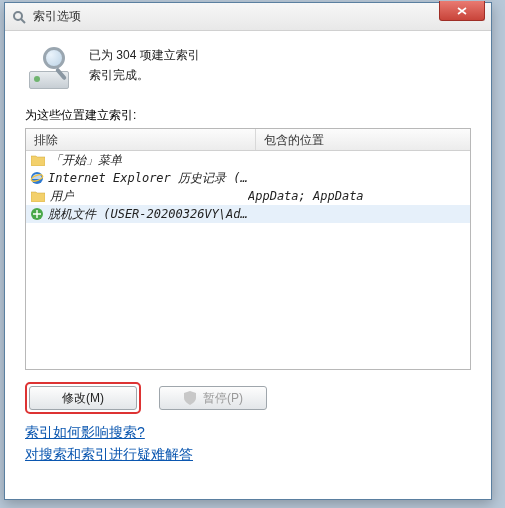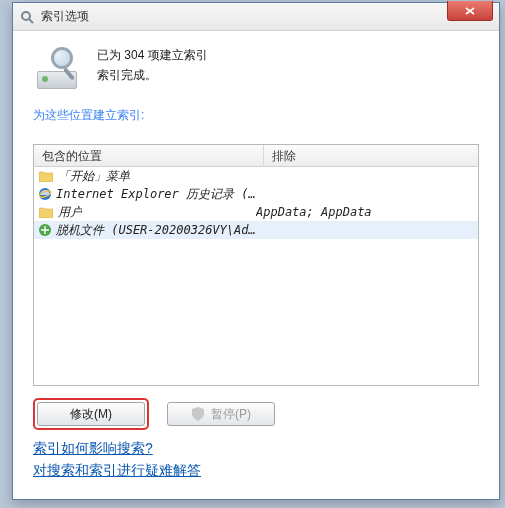--- a/index.html
+++ b/index.html
@@ -1,30 +1,30 @@
 <!DOCTYPE html>
 <html><head>
 <meta charset="utf-8">
 <style>
 * { box-sizing: border-box; margin: 0; padding: 0; }
 body { font-family: "Microsoft YaHei", "SimSun", Tahoma, sans-serif; font-size: 12px; background: #b8c8d8; width: 505px; height: 508px; overflow: hidden; position: relative; }
-.window { position: absolute; top: 2px; left: 12px; width: 488px; height: 498px; background: #fff; border: 1px solid #5a7fa0; box-shadow: 0 4px 12px rgba(0,0,0,.25); }
+.window { position: absolute; top: 2px; left: 4px; width: 488px; height: 498px; background: #fff; border: 1px solid #5a7fa0; box-shadow: 0 4px 12px rgba(0,0,0,.25); }
 .titlebar { height: 28px; background: linear-gradient(#f7f7f7,#e8e8e8); border-bottom: 1px solid #d0d0d0; display: flex; align-items: center; padding: 0 0 0 6px; position: relative; }
 .titlebar .ticon { width: 16px; height: 16px; margin-right: 6px; display: inline-flex; align-items: center; justify-content: center; }
 .titlebar .ttitle { color: #333; font-size: 12px; }
 .closebtn { position: absolute; right: 6px; top: -2px; width: 46px; height: 20px; background: linear-gradient(#e97a71,#c8443a); border: 1px solid #9e2e26; border-top: none; border-radius: 0 0 3px 3px; color: #fff; display: flex; align-items: center; justify-content: center; font-size: 11px; cursor: pointer; }
 .content { padding: 14px 20px 10px 20px; }
 .introw { display: flex; align-items: flex-start; gap: 16px; margin-bottom: 14px; }
 .bigicon { width: 48px; height: 48px; position: relative; }
 .bigicon .lens { position: absolute; left: 18px; top: 2px; width: 22px; height: 22px; border: 3px solid #9aa6b0; border-radius: 50%; background: radial-gradient(circle at 30% 30%, #eaf3fb, #bcd3e6); }
 .bigicon .handle { position: absolute; left: 34px; top: 22px; width: 4px; height: 14px; background: #8a97a2; transform: rotate(-40deg); border-radius: 2px; }
 .bigicon .disk { position: absolute; left: 4px; top: 26px; width: 40px; height: 18px; background: linear-gradient(#e8ecef,#c7ced4); border: 1px solid #aeb6bc; border-radius: 2px; }
 .bigicon .disk::after { content: ""; position: absolute; left: 4px; top: 4px; width: 6px; height: 6px; background: #6fb46f; border-radius: 50%; }
 .intxt p { line-height: 20px; color: #222; }
-.sublabel { margin: 10px 0 20px 0; color: #3b82f6; }
+.sublabel { margin: 10px 0 4px 0; color: #000000; }
 .listbox { border: 1px solid #b8b8b8; height: 242px; background: #fff; }
 .listhdr { display: flex; background: linear-gradient(#fcfcfc,#ececec); border-bottom: 1px solid #d0d0d0; height: 22px; }
 .listhdr .hcell { padding: 3px 8px; border-right: 1px solid #d8d8d8; color: #333; }
 .listhdr .hcell:first-child { width: 230px; }
 .listhdr .hcell:last-child { flex: 1; border-right: none; }
 .rows { }
 .row { display: flex; align-items: center; height: 18px; padding: 0 4px; font-style: italic; }
 .row.selected { background: #e6f0fa; }
 .row .ricon { width: 16px; height: 16px; margin-right: 4px; display: inline-flex; align-items: center; justify-content: center; }
 .row .rtxt { font-family: "SimSun", monospace; font-size: 12px; color: #222; white-space: nowrap; overflow: hidden; text-overflow: ellipsis; }
@@ -68,22 +68,22 @@
       <div class="intxt">
         <p>已为 304 项建立索引</p>
         <p>索引完成。</p>
       </div>
     </div>
 
     <p class="sublabel">为这些位置建立索引:</p>
 
     <div class="listbox">
       <div class="listhdr">
+        <div class="hcell">排除</div>
         <div class="hcell">包含的位置</div>
-        <div class="hcell">排除</div>
       </div>
       <div class="rows" id="rows">
           <div class="row">
             <div class="col1">
               <span class="ricon">
                 <svg width="14" height="12" viewBox="0 0 14 12">
                   <path d="M0 2 h5 l1 1 h8 v8 a1 1 0 0 1 -1 1 H1 a1 1 0 0 1 -1 -1 Z" fill="#f3d06b" stroke="#caa538" stroke-width=".5"></path>
                 </svg>
               </span>
               <span class="rtxt">「开始」菜单</span>

